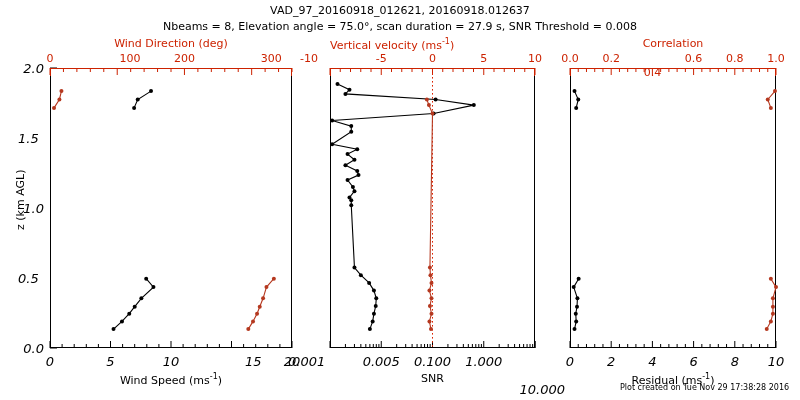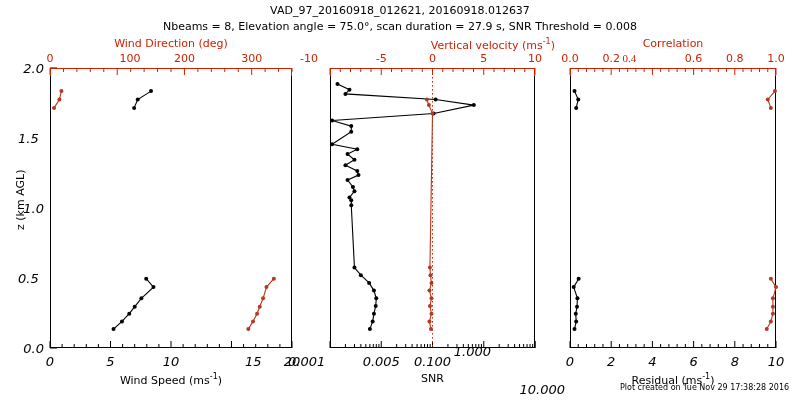--- a/index.html
+++ b/index.html
@@ -138,21 +138,21 @@
     <circle cx="61.43" cy="91.10" r="2" class="pt-red"></circle>
   </svg>
 <div class="lab" style="left: 20px; width: 60px; text-align: center; top: 354px;">0</div>
 <div class="lab" style="left: 80.5px; width: 60px; text-align: center; top: 354px;">5</div>
 <div class="lab" style="left: 141px; width: 60px; text-align: center; top: 354px;">10</div>
 <div class="lab" style="left: 201.5px; width: 60px; text-align: right; top: 354px;">15</div>
 <div class="lab" style="left: 262px; width: 60px; text-align: center; top: 354px;">20</div>
 <div class="labr" style="left: 20px; width: 60px; text-align: center; top: 52px;">0</div>
 <div class="labr" style="left: 100px; width: 60px; text-align: center; top: 52px;">100</div>
 <div class="labr" style="left: 154.444px; width: 60px; text-align: center; top: 52px;">200</div>
-<div class="labr" style="left: 221.667px; width: 60px; text-align: center; top: 52px;">300</div>
+<div class="labr" style="left: 221.667px; width: 60px; text-align: right; top: 52px;">300</div>
 <div class="axname" style="left: 50px; width: 242px; text-align: center; top: 372px;">Wind Speed (ms<sup>-1</sup>)</div>
 <div class="axnamer" style="left: 50px; width: 242px; text-align: center; top: 37px;">Wind Direction (deg)</div>
 <div class="panel" style="left: 330px; top: 68px; width: 205px; height: 280px;"></div>
 <div class="topaxis" style="left: 330px; top: 68px; width: 205px; height: 8px;"></div>
 <svg width="800" height="400">
     <line x1="330" x2="330" y1="348" y2="341" class="tk"></line>
     <line x1="345.42778727777903" x2="345.42778727777903" y1="348" y2="344" class="tk"></line>
     <line x1="354.4524643043827" x2="354.4524643043827" y1="348" y2="344" class="tk"></line>
     <line x1="360.85557455555806" x2="360.85557455555806" y1="348" y2="344" class="tk"></line>
     <line x1="365.82221272222097" x2="365.82221272222097" y1="348" y2="344" class="tk"></line>
@@ -253,29 +253,29 @@
     <circle cx="431.48" cy="282.90" r="2" class="pt-red"></circle>
     <circle cx="430.45" cy="275.20" r="2" class="pt-red"></circle>
     <circle cx="429.94" cy="267.50" r="2" class="pt-red"></circle>
     <circle cx="432.50" cy="113.50" r="2" class="pt-red"></circle>
     <circle cx="428.91" cy="105.10" r="2" class="pt-red"></circle>
     <circle cx="426.86" cy="99.50" r="2" class="pt-red"></circle>
   </svg>
 <div class="lab" style="left: 288px; width: 60px; text-align: left; top: 354px;">0.001</div>
 <div class="lab" style="left: 351.25px; width: 60px; text-align: center; top: 354px;">0.005</div>
 <div class="lab" style="left: 402.5px; width: 60px; text-align: center; top: 354px;">0.100</div>
-<div class="lab" style="left: 453.75px; width: 60px; text-align: left; top: 344px;">1.000</div>
+<div class="lab" style="left: 453.75px; width: 60px; text-align: center; top: 354px;">1.000</div>
 <div class="lab" style="left: 505px; width: 60px; text-align: right; top: 354px; margin-top: 28px;">10.000</div>
 <div class="labr" style="left: 300px; width: 60px; top: 52px;">-10</div>
 <div class="labr" style="left: 351.25px; width: 60px; text-align: center; top: 52px;">-5</div>
 <div class="labr" style="left: 402.5px; width: 60px; text-align: center; top: 52px;">0</div>
 <div class="labr" style="left: 453.75px; width: 60px; text-align: center; top: 52px;">5</div>
 <div class="labr" style="left: 505px; width: 60px; text-align: center; top: 52px;">10</div>
 <div class="axname" style="left: 330px; width: 205px; text-align: center; top: 372px;">SNR</div>
-<div class="axnamer" style="left: 350px; width: 205px; text-align: right; top: 37px;">Vertical velocity (ms<sup>-1</sup>)</div>
+<div class="axnamer" style="left: 330px; width: 205px; text-align: left; top: 37px;">Vertical velocity (ms<sup>-1</sup>)</div>
 <div class="panel" style="left: 570px; top: 68px; width: 206px; height: 280px;"></div>
 <div class="topaxis" style="left: 570px; top: 68px; width: 206px; height: 8px;"></div>
 <svg width="800" height="400">
     <line x1="570" x2="570" y1="348" y2="341" class="tk"></line>
     <line x1="578.24" x2="578.24" y1="348" y2="344" class="tk"></line>
     <line x1="586.48" x2="586.48" y1="348" y2="344" class="tk"></line>
     <line x1="594.72" x2="594.72" y1="348" y2="344" class="tk"></line>
     <line x1="602.96" x2="602.96" y1="348" y2="344" class="tk"></line>
     <line x1="611.2" x2="611.2" y1="348" y2="341" class="tk"></line>
     <line x1="619.44" x2="619.44" y1="348" y2="344" class="tk"></line>
@@ -350,19 +350,19 @@
     <circle cx="774.97" cy="91.10" r="2" class="pt-red"></circle>
   </svg>
 <div class="lab" style="left: 540px; width: 60px; text-align: center; top: 354px;">0</div>
 <div class="lab" style="left: 581.2px; width: 60px; text-align: center; top: 354px;">2</div>
 <div class="lab" style="left: 622.4px; width: 60px; text-align: center; top: 354px;">4</div>
 <div class="lab" style="left: 663.6px; width: 60px; text-align: center; top: 354px;">6</div>
 <div class="lab" style="left: 704.8px; width: 60px; text-align: center; top: 354px;">8</div>
 <div class="lab" style="left: 746px; width: 60px; text-align: center; top: 354px;">10</div>
 <div class="labr" style="left: 540px; width: 60px; text-align: center; top: 52px;">0.0</div>
 <div class="labr" style="left: 581.2px; width: 60px; text-align: center; top: 52px;">0.2</div>
-<div class="labr" style="left: 622.4px; width: 60px; top: 52px; font-family: Liberation Serif, serif;">0.4</div>
+<div class="labr" style="left: 622.4px; width: 60px; text-align: center; top: 66px;">0.4</div>
 <div class="labr" style="left: 663.6px; width: 60px; text-align: center; top: 52px;">0.6</div>
 <div class="labr" style="left: 704.8px; width: 60px; text-align: center; top: 52px;">0.8</div>
 <div class="labr" style="left: 746px; width: 60px; text-align: center; top: 52px;">1.0</div>
 <div class="axname" style="left: 570px; width: 206px; text-align: center; top: 372px;">Residual (ms<sup>-1</sup>)</div>
 <div class="axnamer" style="left: 570px; width: 206px; text-align: center; top: 37px;">Correlation</div>
 <div class="credit" id="credit" style="left:620px;top:383px;">Plot created on Tue Nov 29 17:38:28 2016</div>
 
 </body></html>

